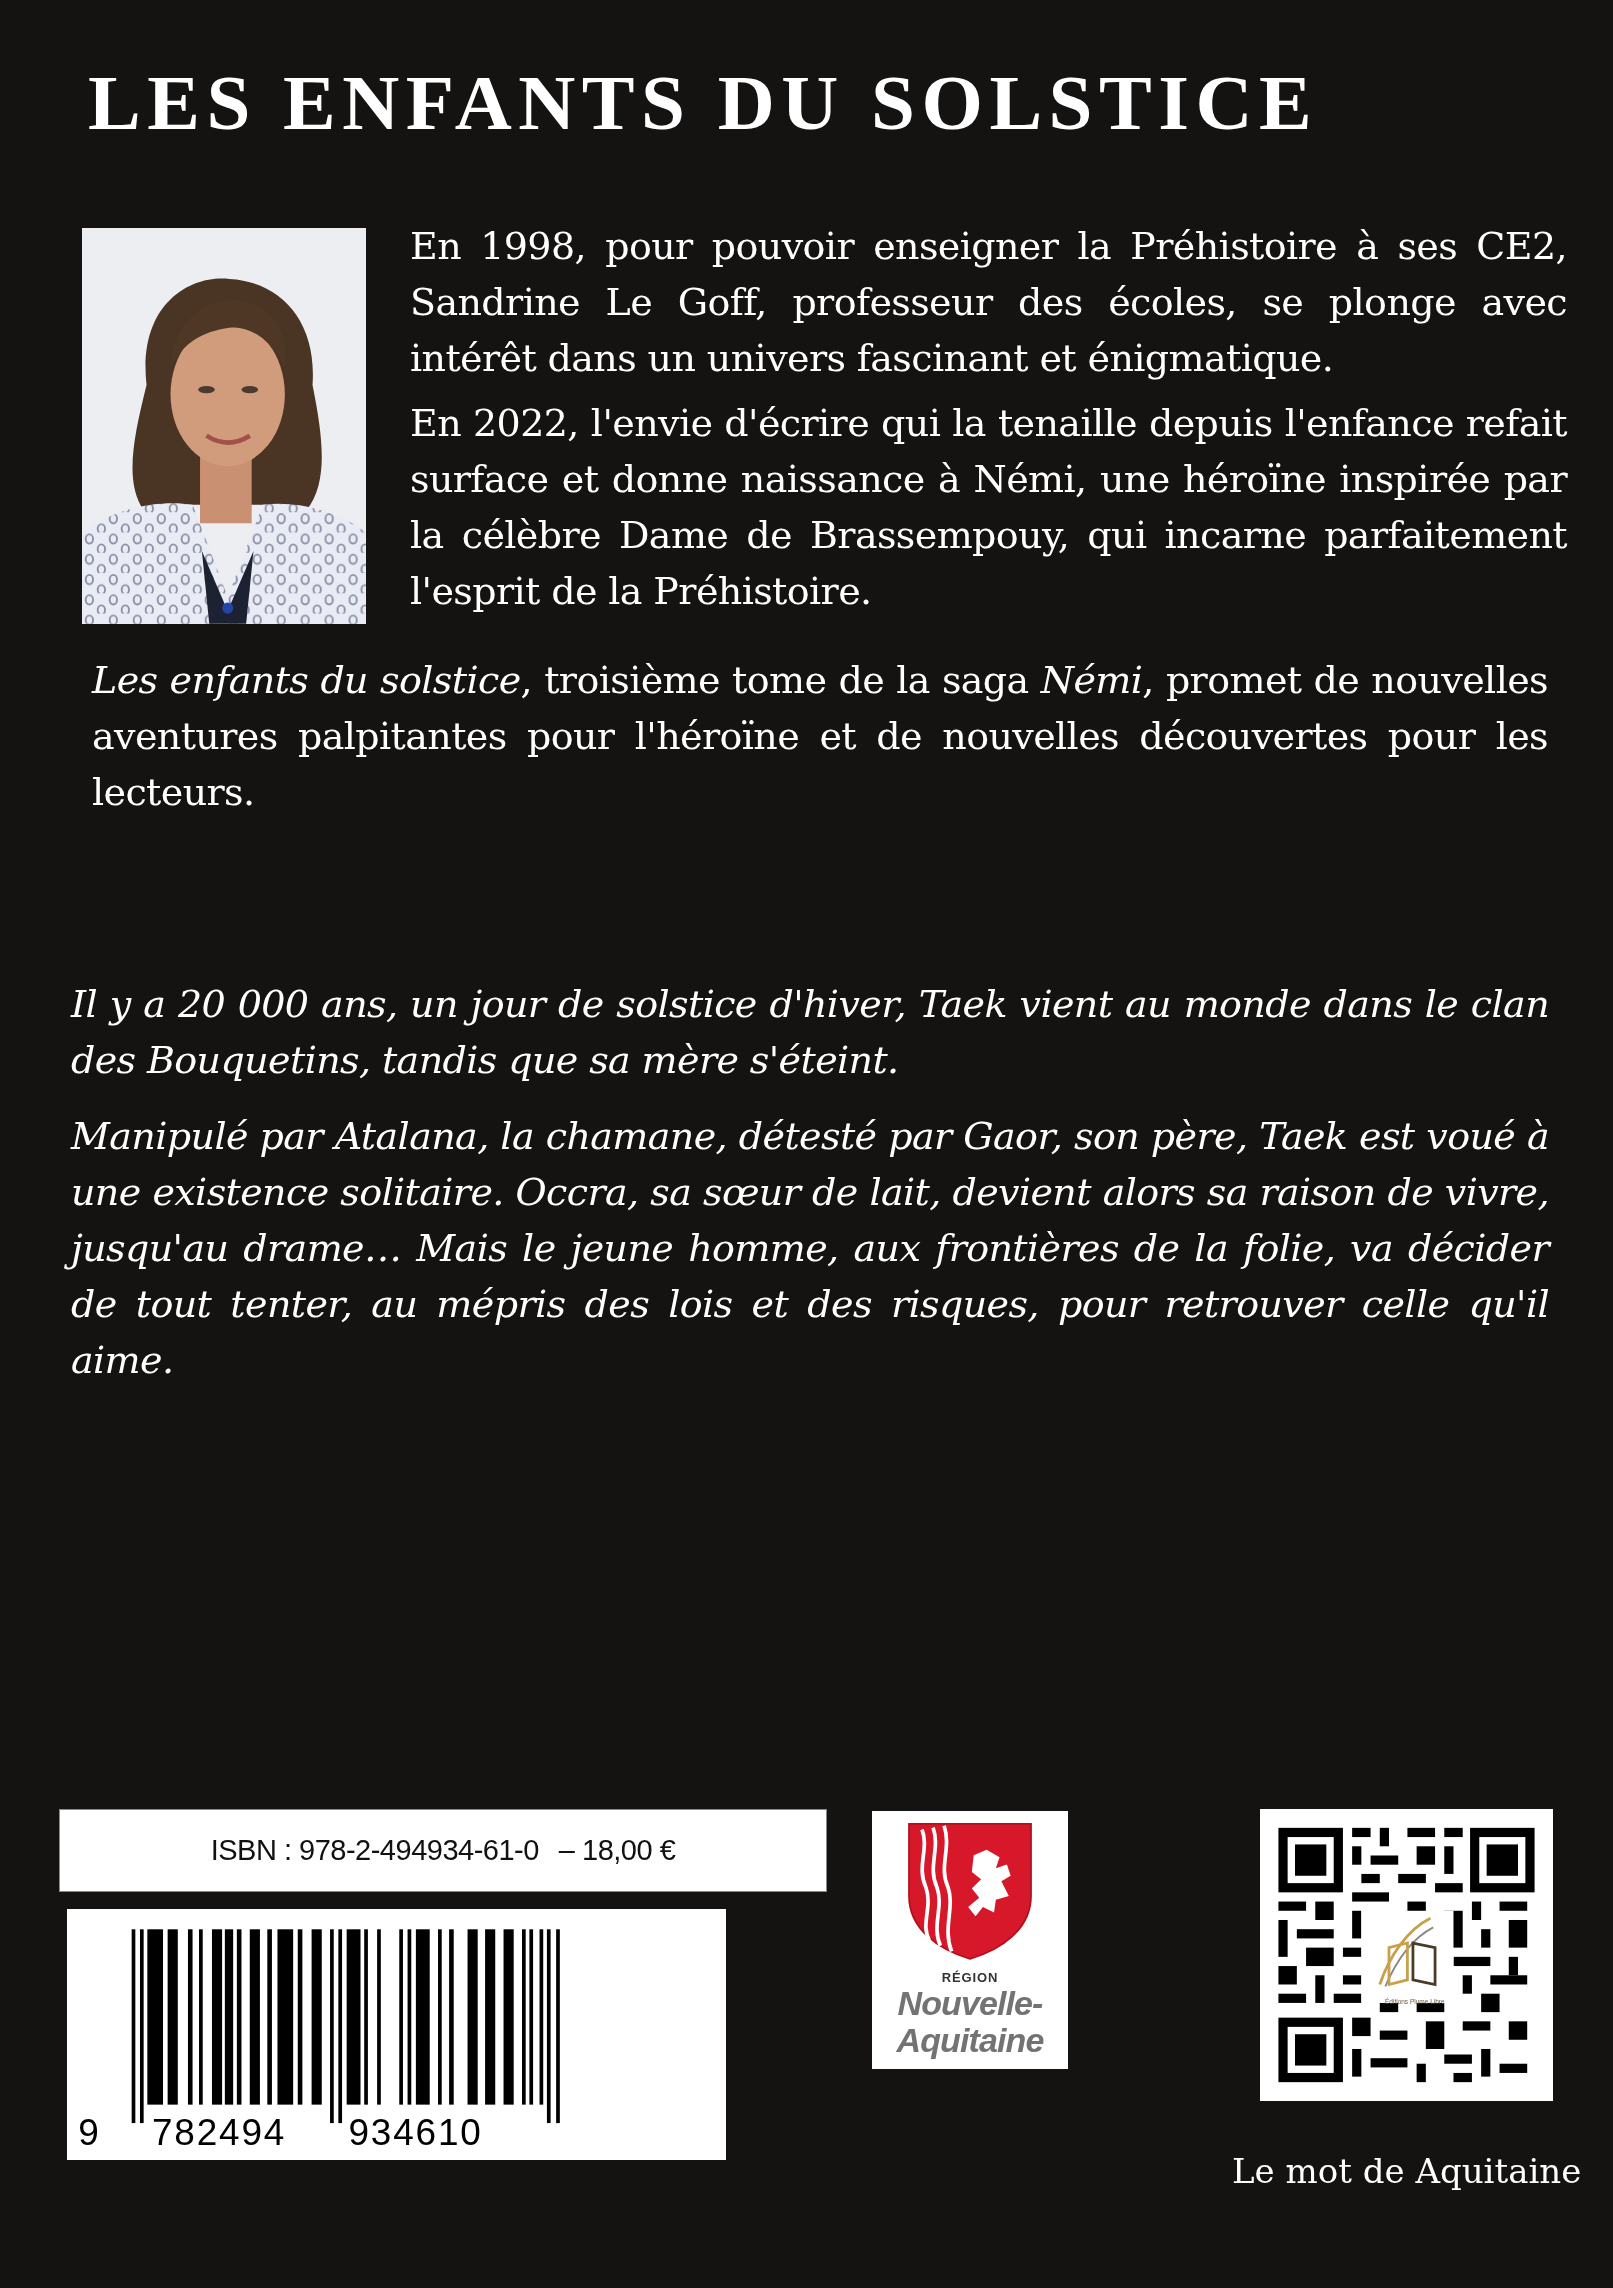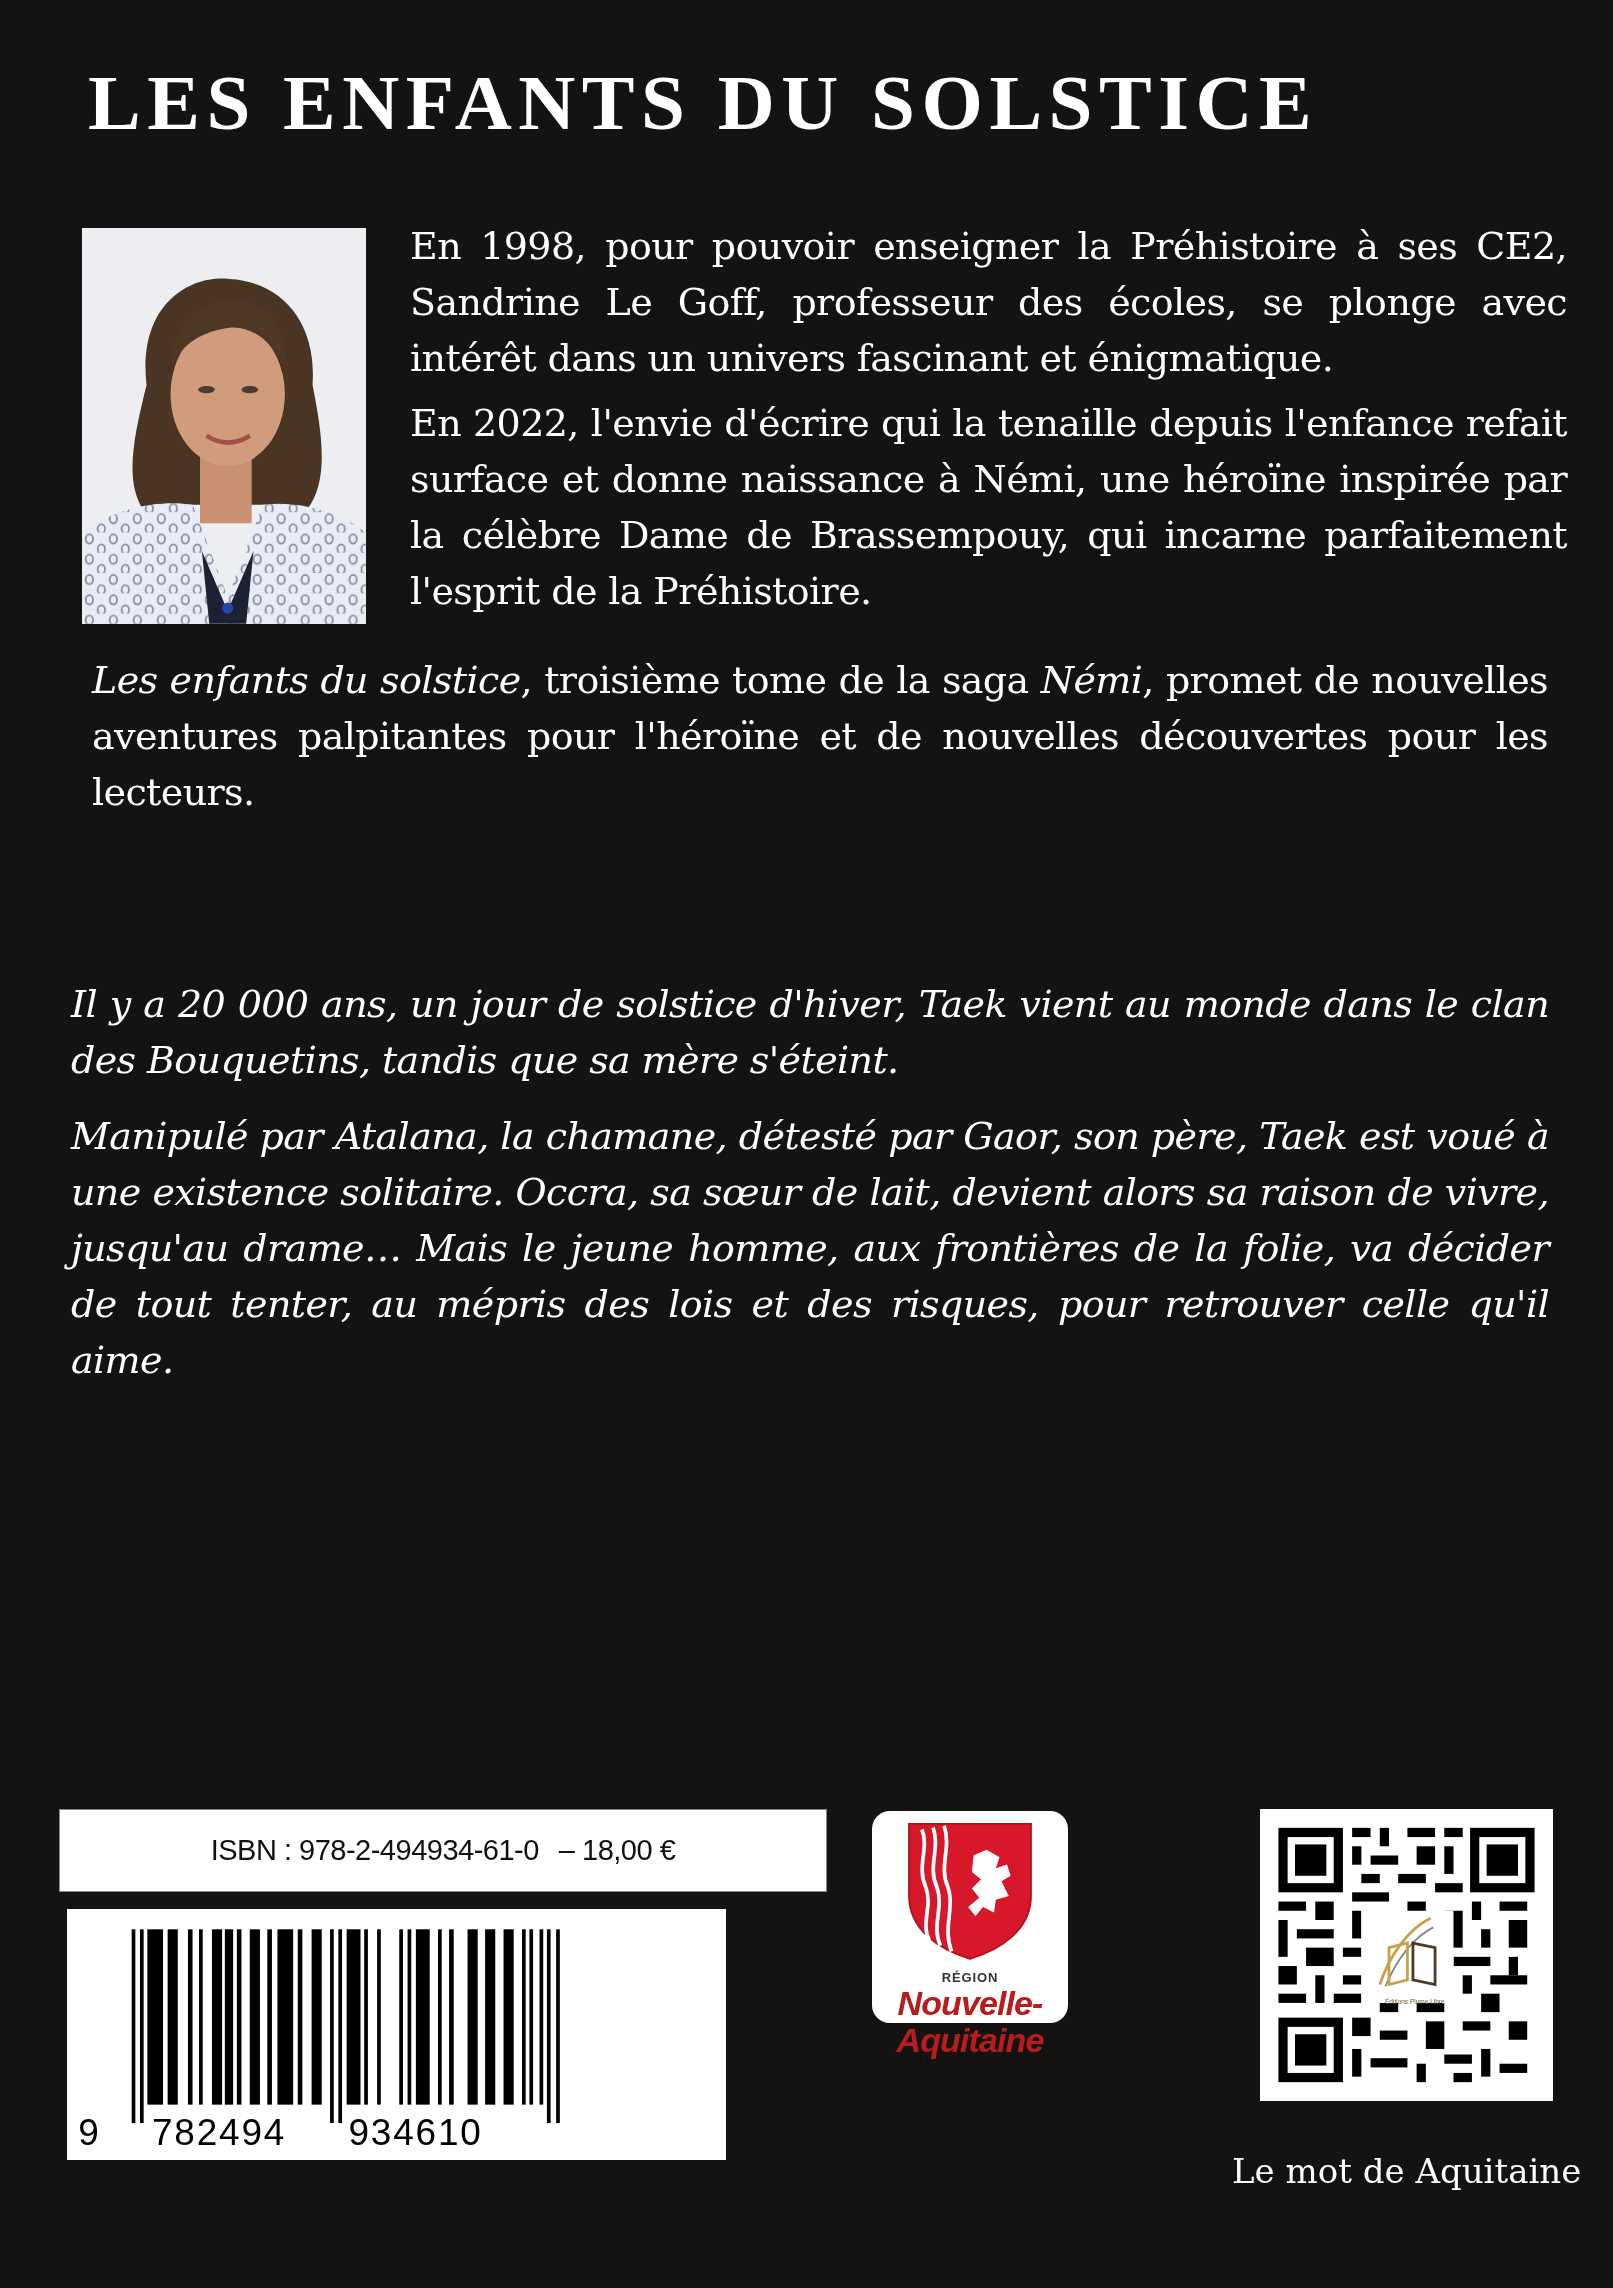--- a/index.html
+++ b/index.html
@@ -106,30 +106,29 @@
       background: #ffffff;
       box-sizing: border-box;
     }
     .barcode-box svg { display: block; }
 
     
     .region-box {
       left: 872px;
       top: 1811px;
       width: 196px;
-      height: 212px;
+      height: 258px;
       background: #ffffff;
-      border-radius: 18px;
     }
     .region-box svg { display: block; }
     .region-label {
       position: absolute;
       left: 0; right: 0;
       text-align: center;
-      color: #b91c1c;
+      color: #737373;
       font-family: "Liberation Sans", "DejaVu Sans", sans-serif;
     }
     .region-small {
       top: 159px;
       font-size: 13px;
       font-weight: bold;
       letter-spacing: 0.9px;
       color: #333;
     }
     .region-big {

